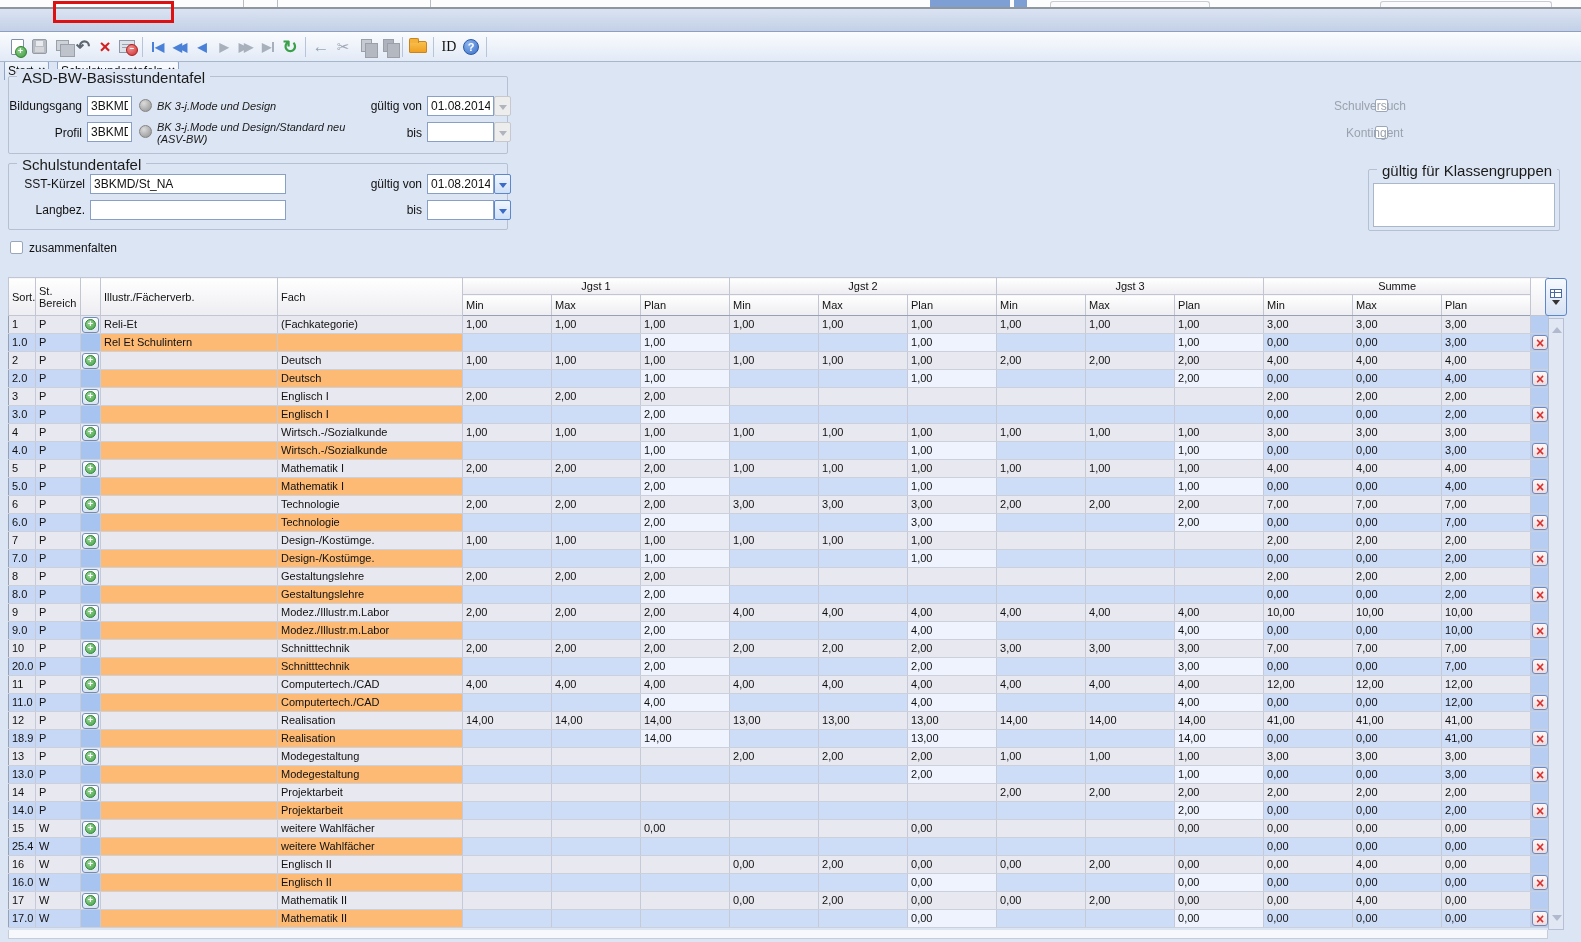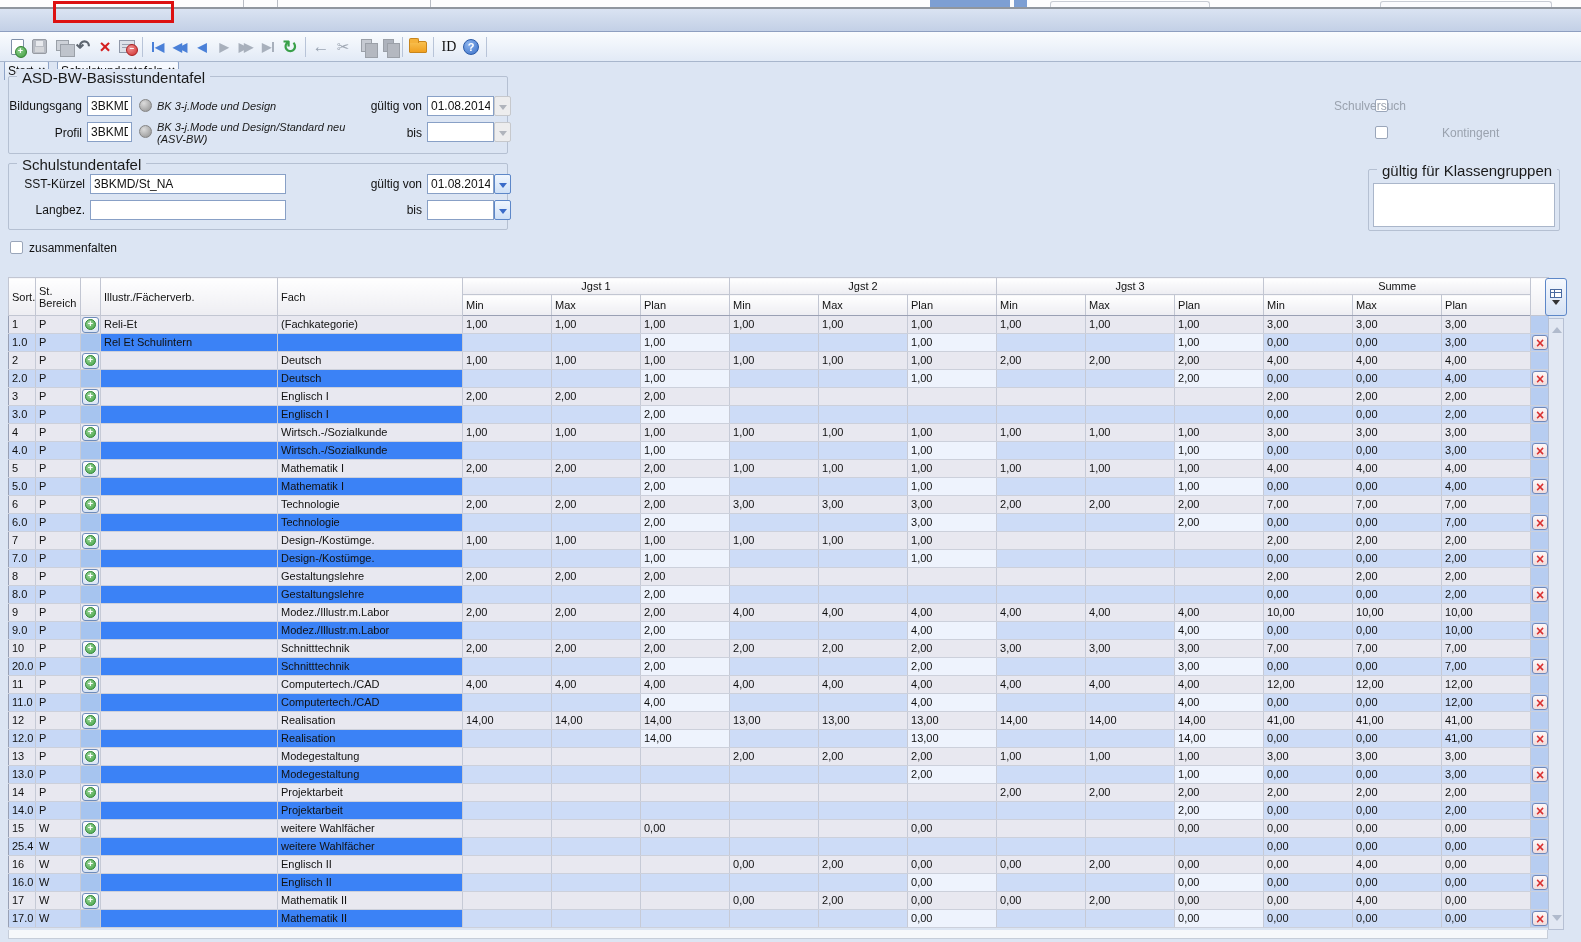--- a/index.html
+++ b/index.html
@@ -96,21 +96,21 @@
   #grid thead tr.r1 th { height:17px; }
   #grid thead tr.r2 th { height:21px; border-bottom:1px solid #9aa0b4; }
   #grid th.grp { text-align:center; }
   #grid td { height:18px; line-height:17px; padding:0 3px; border-right:1px solid #c6cad6;
     border-bottom:1px solid #ccd0db; overflow:hidden; white-space:nowrap; }
   #grid .g0 { border-left:1px solid #98a0b4 !important; }
   tr.main td { background:#e8e8f0; }
   tr.sub td  { background:#cddcf7; }
   tr.sub td.c-sort, tr.sub td.c-ber { background:#c7d8f6; }
   tr.sub td.c-icon { background:#a6c4ef; }
-  tr.sub td.c-fachkat, tr.sub td.c-fach { background:#3b82f6; }
+  tr.sub td.c-fachkat, tr.sub td.c-fach { background:#fdba74; }
   tr.sub td.plan.filled { background:#eef3fd; }
   #grid td.c-del { background:#b7cdf1; padding:0 1px; }
   td.c-icon { padding:0 1px !important; }
   .plusbtn { width:17px; height:16px; margin:0 auto; display:flex; align-items:center; justify-content:center;
     border:1px solid #6e8cba; border-radius:3px; background:linear-gradient(#ffffff,#d9e4f4); cursor:default; }
   .plusbtn i { width:11px; height:11px; border-radius:50%; font-style:normal;
     background:radial-gradient(circle at 35% 30%, #9ad49a, #44a444); border:1px solid #34883a;
     color:#fff; font-size:9px; line-height:9px; text-align:center; font-weight:bold; display:block; }
   .delbtn { width:16px; height:15px; margin:0 auto; display:flex; align-items:center; justify-content:center;
     border:1px solid #7088b8; border-radius:3px; background:linear-gradient(#fdf7f7,#f1dcdc); cursor:default; }
@@ -232,21 +232,21 @@
 <span class="dd on" style="left:494px;top:174px"></span>
 <div class="flabel" style="left:0;top:203px;width:85px">Langbez.</div>
 <input class="finput" style="left: 90px; top: 200px; width: 196px;" value="">
 <div class="flabel" style="left:340px;top:203px;width:82px">bis</div>
 <input class="finput" style="left: 427px; top: 200px; width: 67px;" value="">
 <span class="dd on" style="left:494px;top:200px"></span>
 
 <span class="cb" style="left:1375px;top:99px"></span>
 <span class="cblabel gray" style="left:1334px;top:99px">Schulversuch</span>
 <span class="cb" style="left:1375px;top:126px"></span>
-<span class="cblabel gray" style="left:1442px;top:126px">Kontingent</span>
+<span class="cblabel gray" style="left:1346px;top:126px">Kontingent</span>
 <div class="fieldset" style="left:1368px;top:169px;width:192px;height:62px">
   <span class="legend" style="background:#dce5f3">gültig für Klassengruppen</span>
 </div>
 <div id="kg-box" style="left:1373px;top:183px;width:182px;height:44px"></div>
 
 <span class="cb" style="left:10px;top:241px"></span>
 <span class="cblabel" style="left:29px;top:241px">zusammenfalten</span>
 
 <table id="grid">
   <colgroup>
@@ -844,21 +844,21 @@
         <td class="num plan filled">13,00</td>
         <td class="num g0 filled">14,00</td>
         <td class="num filled">14,00</td>
         <td class="num plan filled">14,00</td>
         <td class="num g0 filled">41,00</td>
         <td class="num filled">41,00</td>
         <td class="num filled">41,00</td>
         <td class="c-del g0"></td>
       </tr>
       <tr class="sub">
-        <td class="c-sort">12.0</td>
+        <td class="c-sort">18.9</td>
         <td class="c-ber">P</td>
         <td class="c-icon"></td>
         <td class="c-fachkat"></td>
         <td class="c-fach">Realisation</td>
         <td class="num g0"></td>
         <td class="num"></td>
         <td class="num plan filled">14,00</td>
         <td class="num g0"></td>
         <td class="num"></td>
         <td class="num plan filled">13,00</td>

